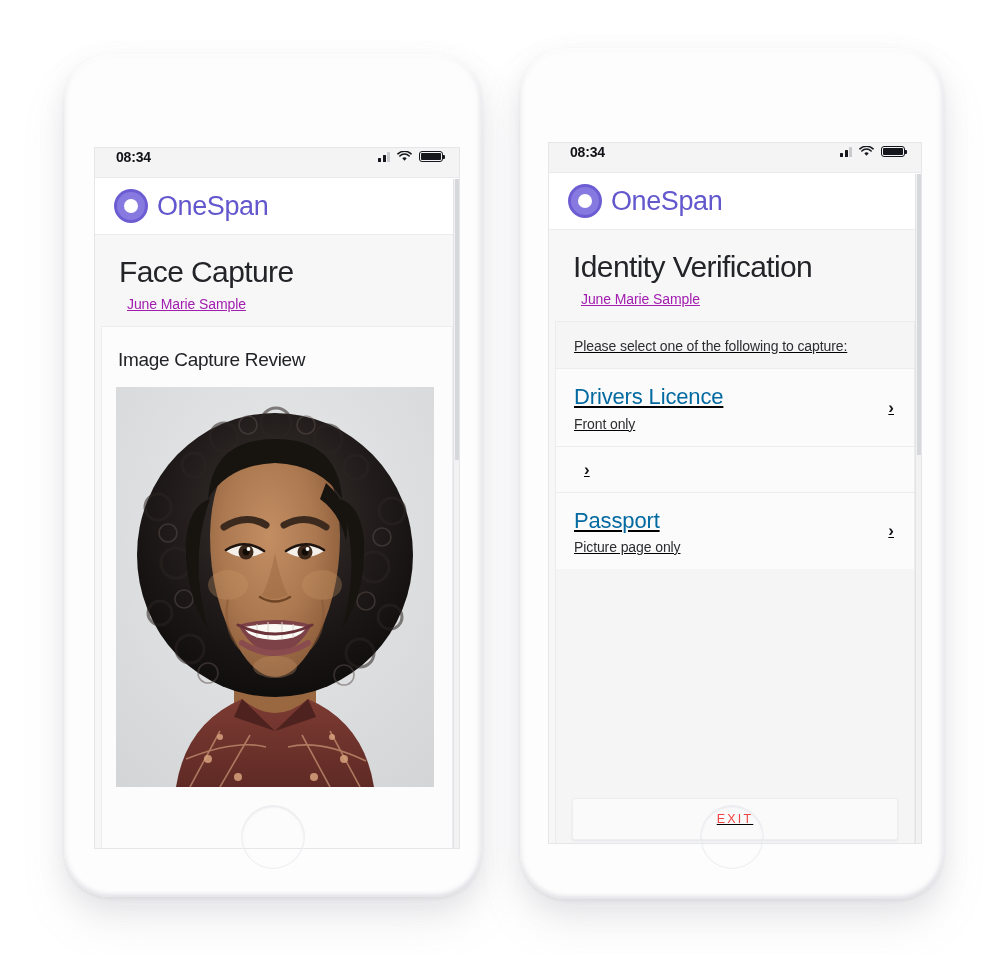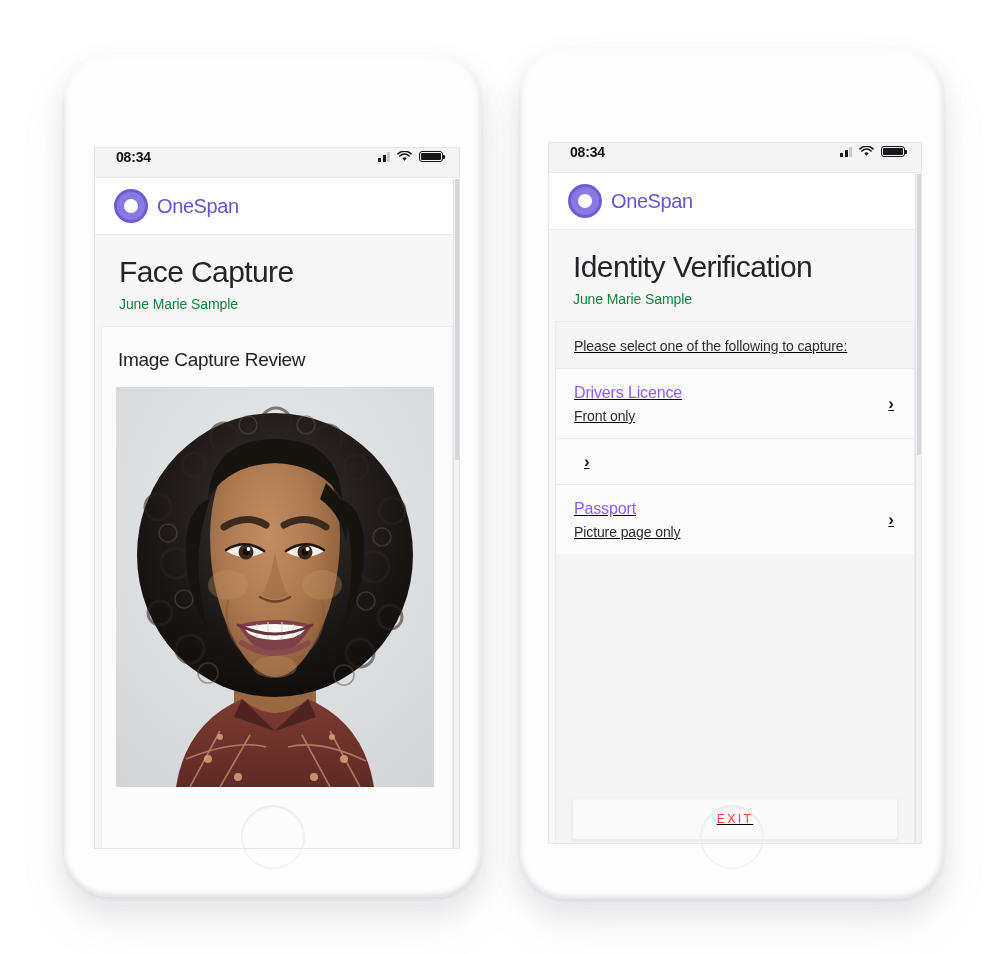--- a/index.html
+++ b/index.html
@@ -128,42 +128,43 @@
     position: absolute; inset: 3px;
     border-radius: 50%;
     background: #8679e0;
   }
   .logo-mark .hole {
     position: absolute; inset: 10px;
     border-radius: 50%;
     background: #ffffff;
   }
   .logo-word {
-    font-size: 20px;
+    font-size: 27px;
     color: #6257cd;
     margin-left: 9px;
     letter-spacing: -0.4px;
     font-weight: normal;
   }
 
   
   .page-head { padding: 16px 20px 14px 20px; }
   .page-title {
     font-size: 30px;
     font-weight: normal;
     color: #232428;
     letter-spacing: -0.6px;
     line-height: 1.1;
     margin: 4px;
   }
   .page-subtitle {
     font-size: 14px;
-    color: #15803d;
-    margin: 8px 0 0 4px;
+    color: #a21caf;
+    margin: 8px 0 0 12px;
     letter-spacing: -0.1px;
+    text-decoration: underline;
   }
 
   
   .review-card {
     background: #fcfcfc;
     margin: 0 6px;
     border: 1px solid #ededef;
     border-bottom: none;
     height: calc(100% - 167px);
     box-sizing: border-box;
@@ -207,22 +208,22 @@
     display: flex;
     align-items: center;
     justify-content: space-between;
     padding: 14px 20px 14px 18px;
     border-top: 1px solid #ececee;
     background: #fbfbfb;
   }
   .option-row:first-child { border-top: 1px solid #ececee; }
   .option-text { min-width: 0; }
   .option-title {
-    font-size: 16px;
-    color: #8b5cf6;
+    font-size: 22px;
+    color: #0369a1;
     letter-spacing: -0.15px;
     line-height: 1.25;
   }
   .option-sub {
     font-size: 14px;
     color: #2c2d31;
     margin-top: 5px;
     letter-spacing: -0.1px;
   }
   .chevron {

